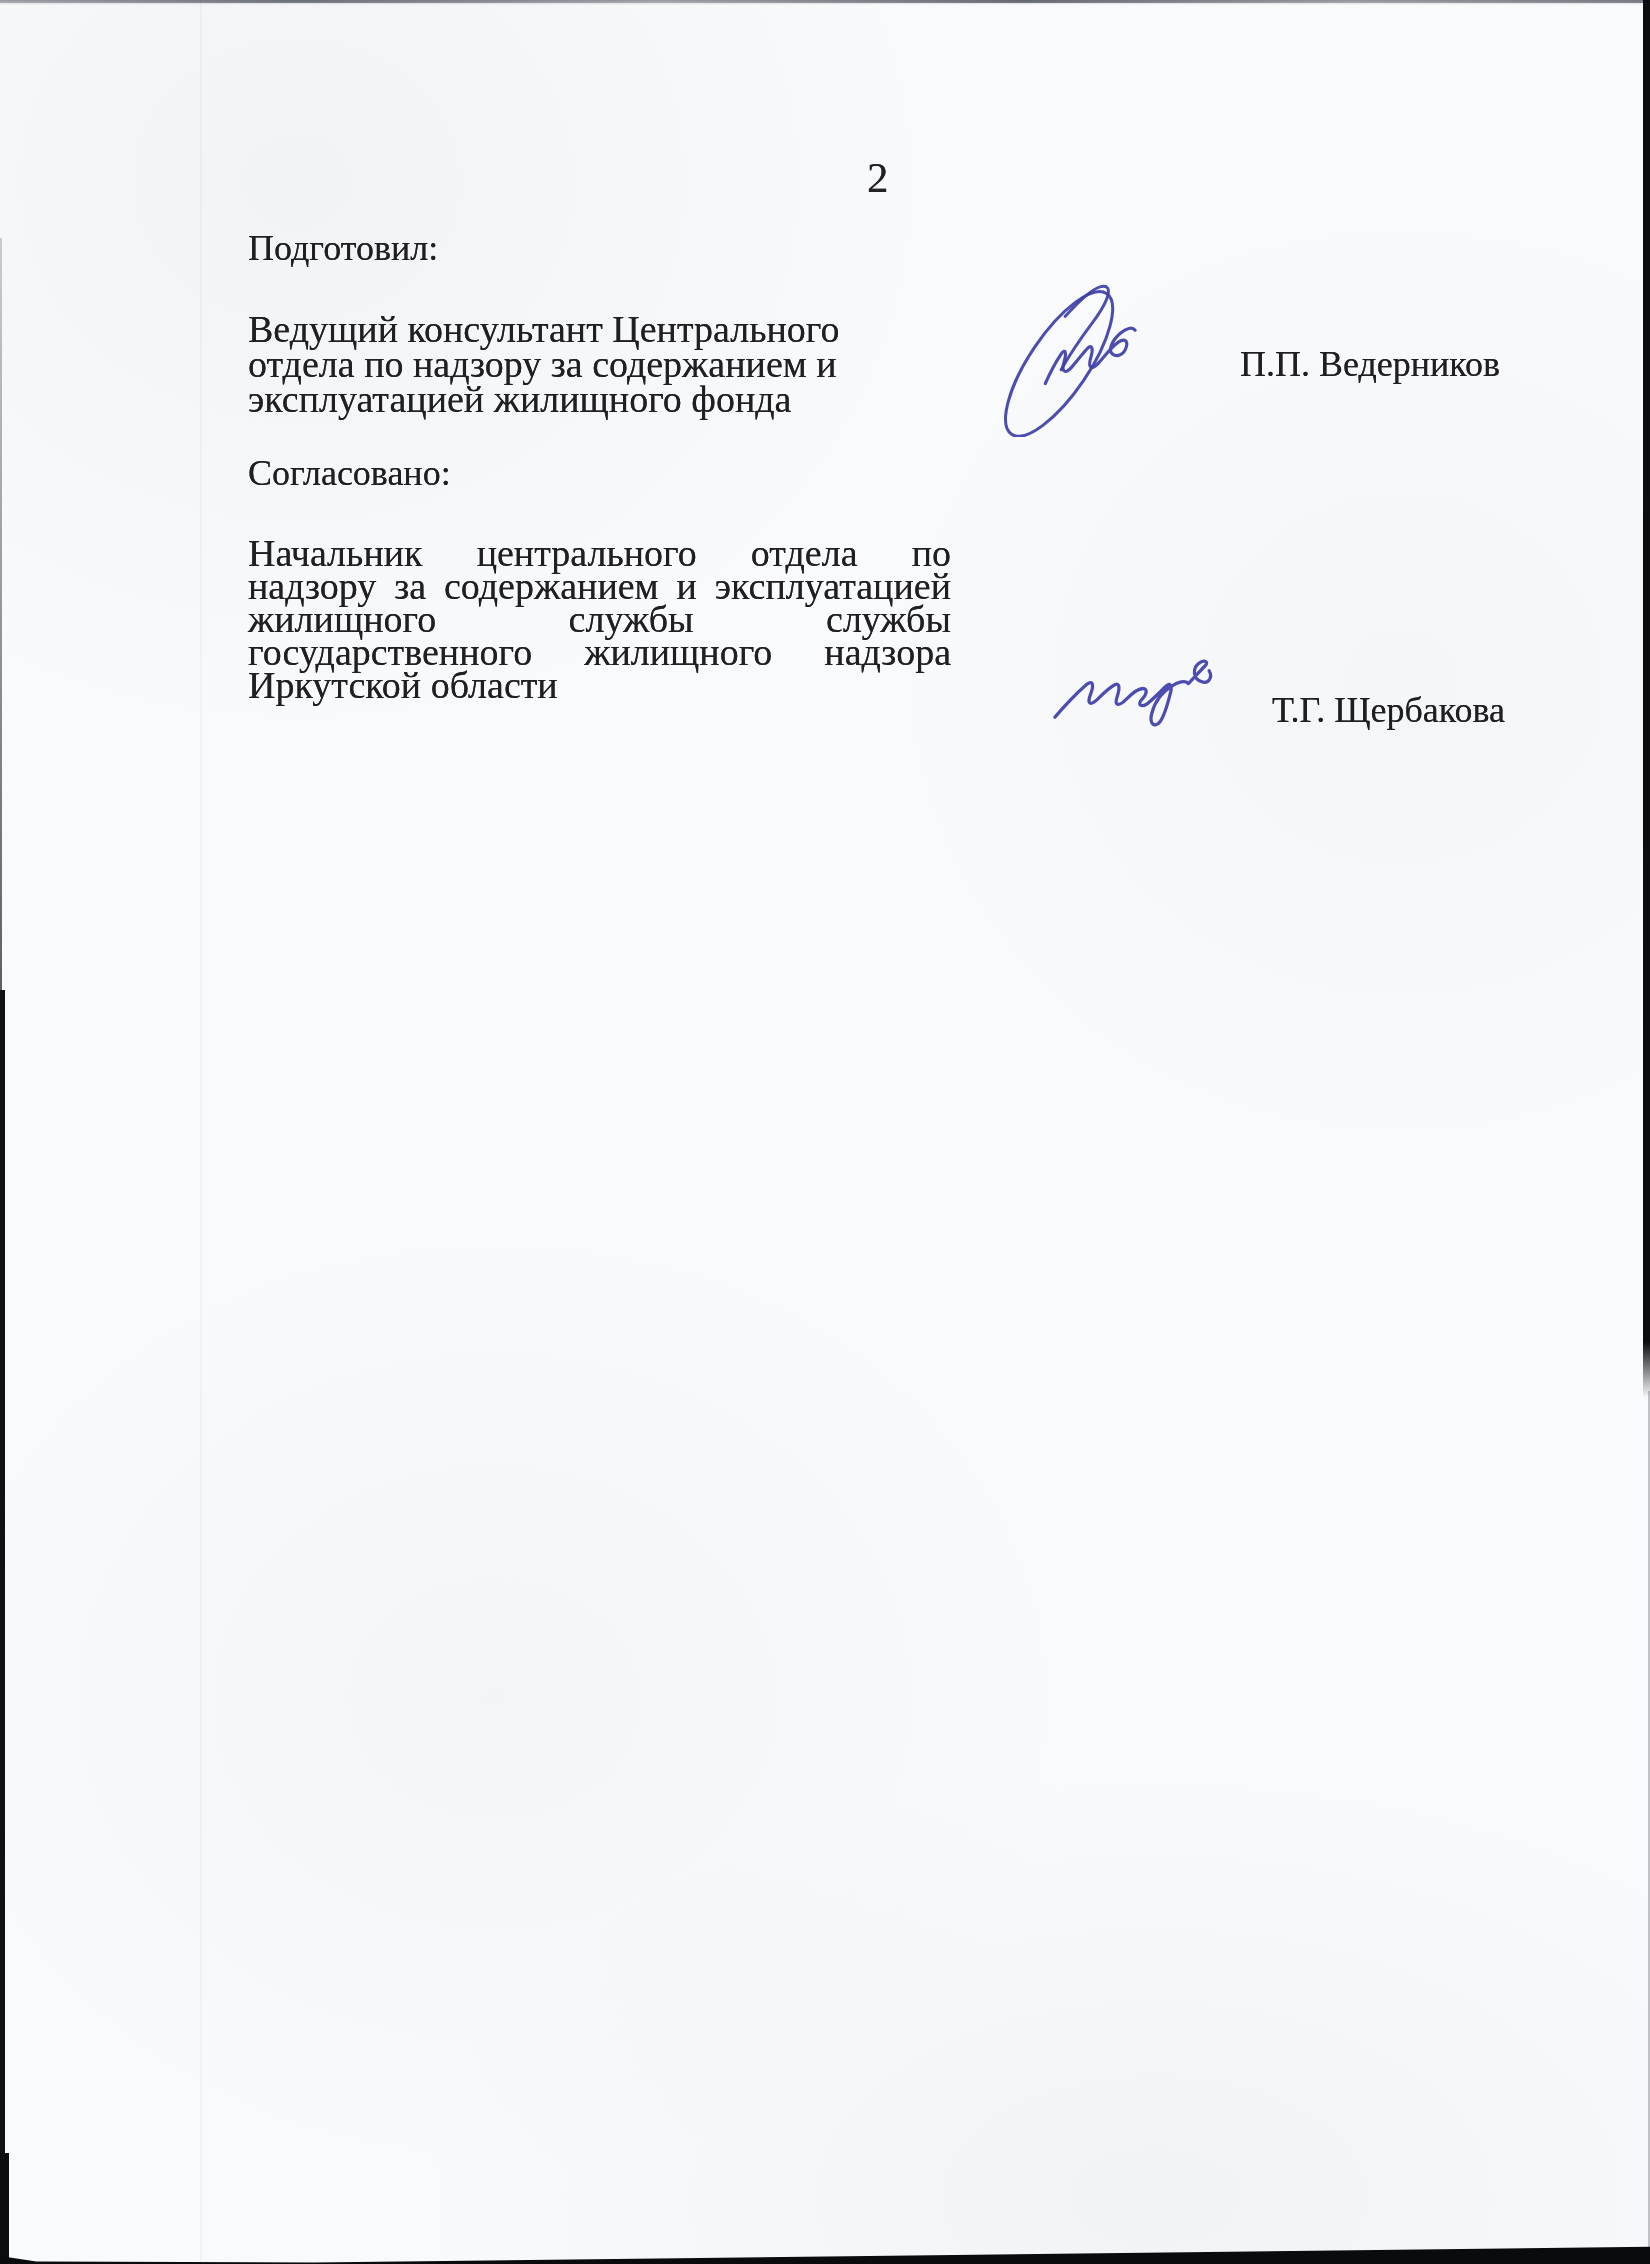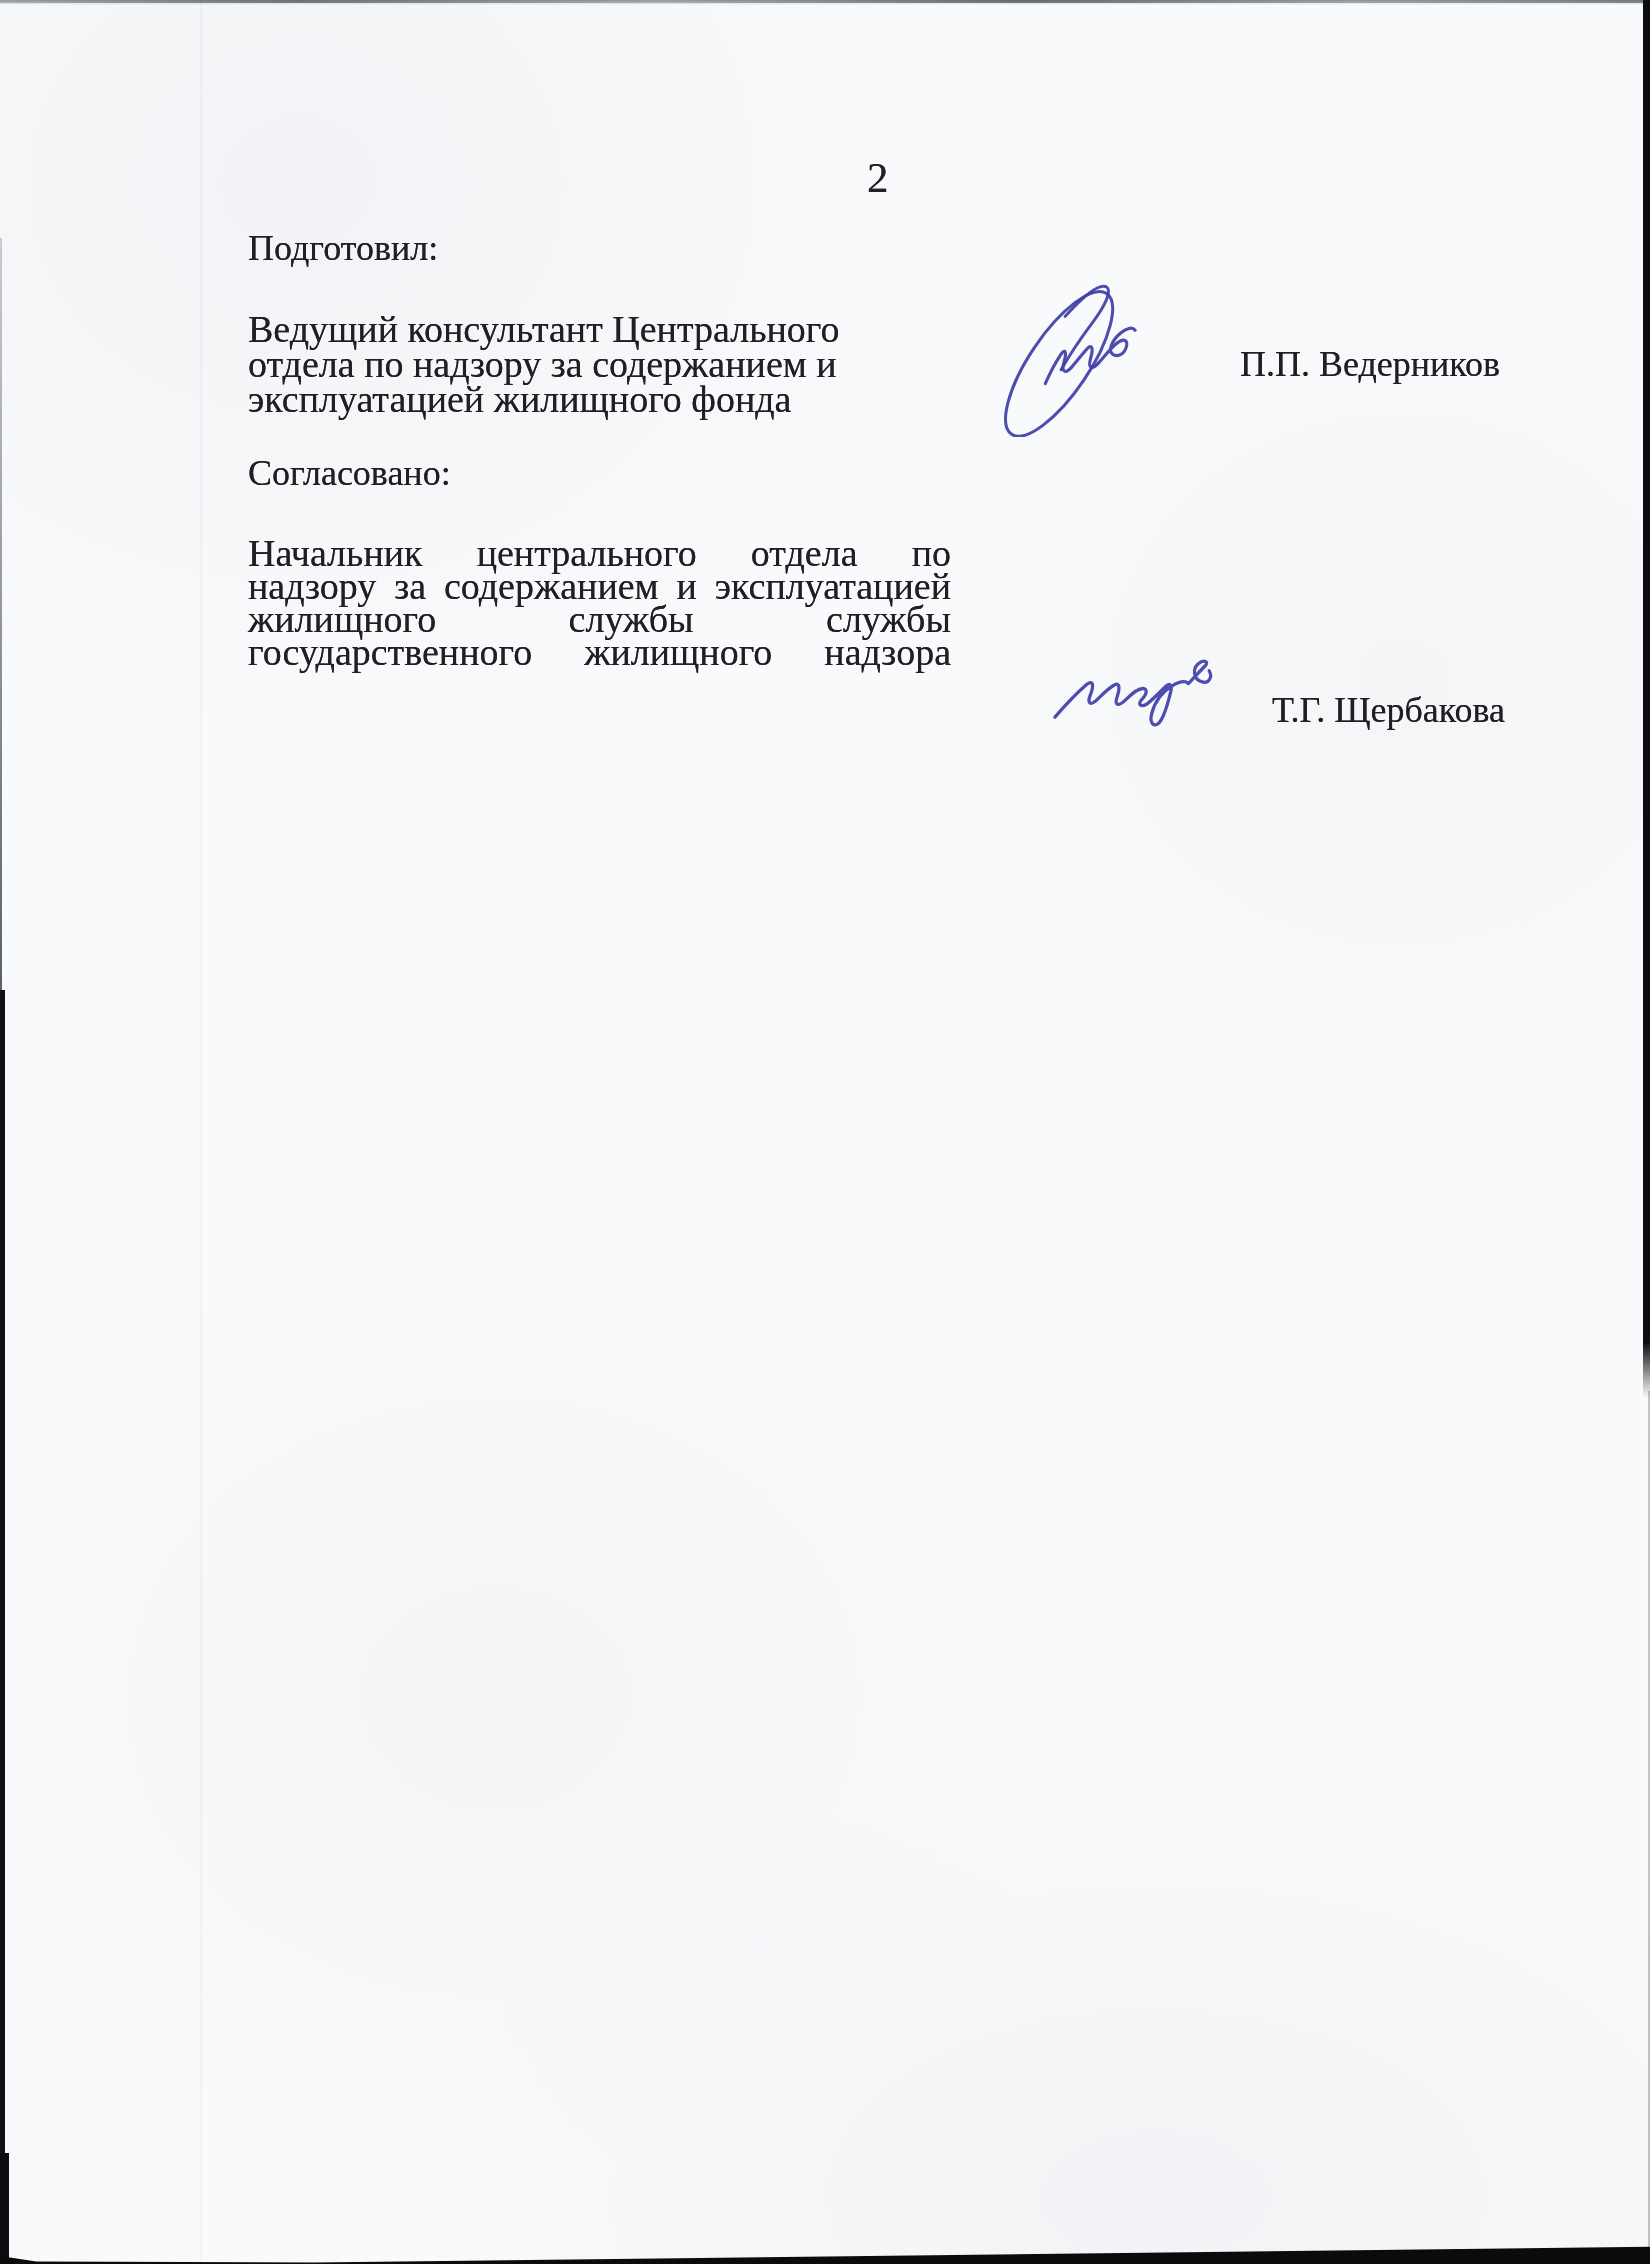--- a/index.html
+++ b/index.html
@@ -170,20 +170,21 @@
     <div class="jline">
         <span>жилищного</span>
         <span>службы</span>
         <span>службы</span>
       </div>
     <div class="jline">
         <span>государственного</span>
         <span>жилищного</span>
         <span>надзора</span>
       </div>
+    <div class="lline">Иркутской области</div>
   </div>
 
   <svg class="sig" style="left:1049px; top:644px;" width="173" height="89" viewBox="0 0 175 90" aria-hidden="true">
     <path d="M 6 74 C 18 60, 30 48, 38 41 C 44 36, 46 41, 42 51 C 38 61, 42 63, 50 55
              C 58 47, 63 43, 67 41 C 71 39, 72 44, 69 53 C 66 62, 70 64, 78 56
              C 84 50, 90 45, 95 45 C 100 45, 99 51, 94 56 C 89 61, 93 65, 100 60
              C 106 55, 112 49, 118 43 C 122 39, 125 41, 123 49 C 120 61, 117 73, 112 79
              C 107 85, 101 81, 104 70 C 107 58, 115 48, 125 42 C 132 38, 138 37, 141 40
              C 146 35, 153 27, 158 22 C 162 18, 157 15, 151 20 C 145 25, 146 35, 154 38
              C 161 41, 166 34, 162 27" stroke-width="3.3"></path>

